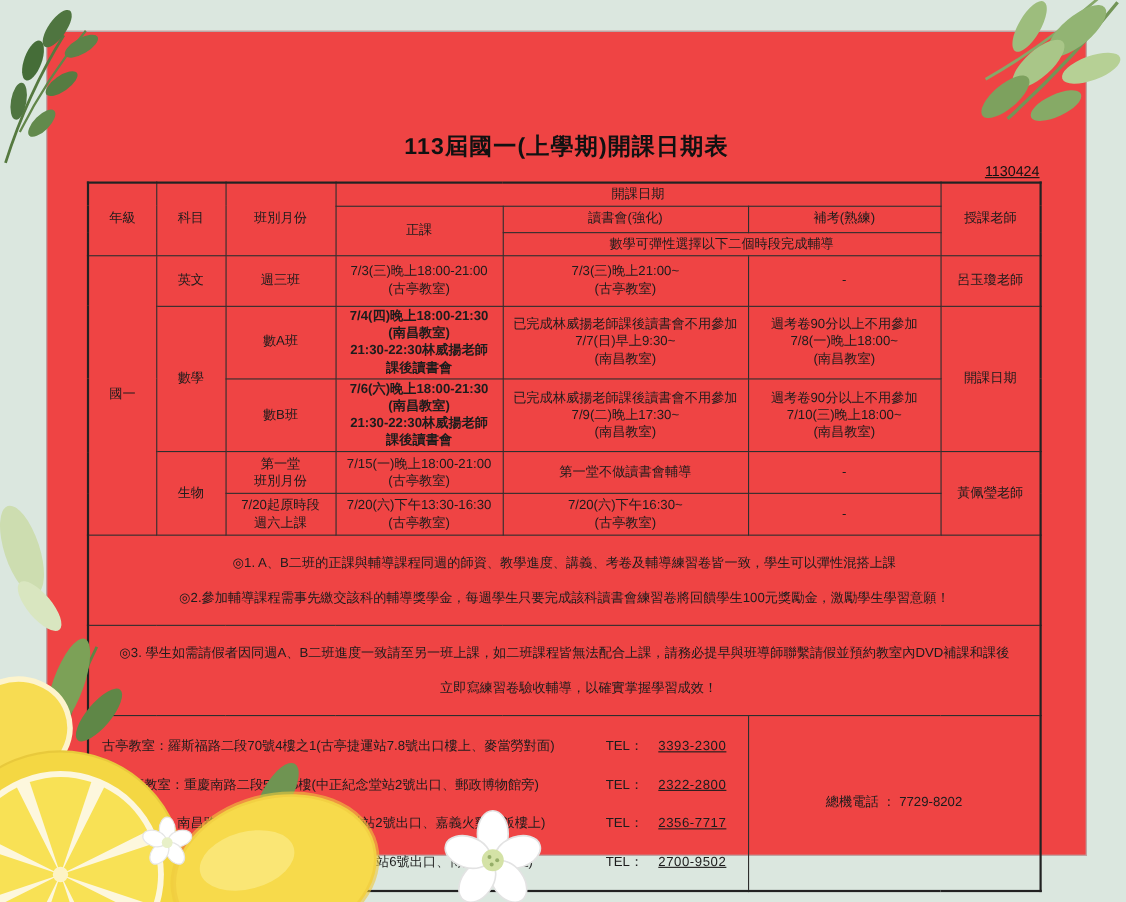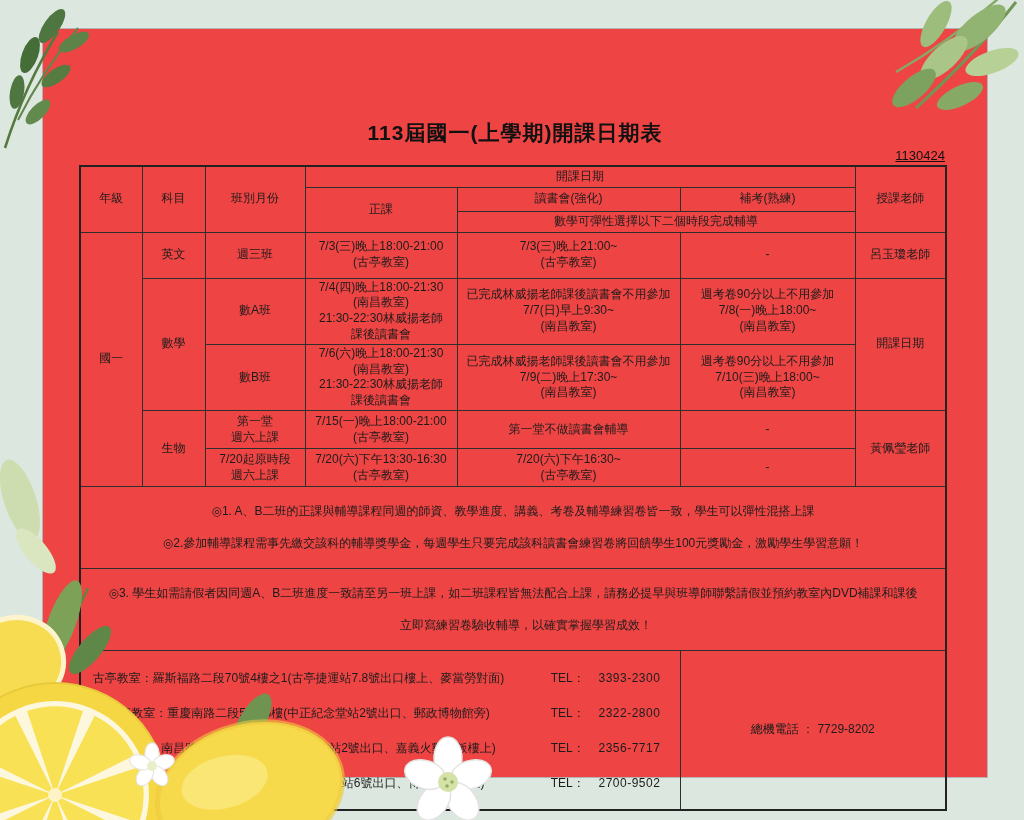--- a/index.html
+++ b/index.html
@@ -27,32 +27,32 @@
     border:2px solid #222;
   }
   table.sched td{
     border:1.5px solid #2e2e2e;
     text-align:center;vertical-align:middle;
     font-size:12px;line-height:1.32;color:#1c1c1c;
     padding:1px 8px;white-space:pre-line;
     overflow:hidden;
   }
   td.hdr{font-size:12.5px;}
-  td.small{font-size:11.5px;}
+  td.small{font-size:11.5px;font-weight:bold;}
   td.noteln{
     text-align:left;font-size:12.8px;line-height:1.55;padding:2px 4px 2px 5px;
   }
   .indent2{padding-left:26px;}
   td.addr{
     text-align:left;padding:3px 4px 3px 4px;vertical-align:middle;
   }
   .addr-line{display:flex;align-items:flex-end;height:19px;font-size:12px;white-space:nowrap;}
   .addr-text{width:448px;}
   .addr-tel-label{width:42px;margin-left:40px;}
-  .addr-tel{width:90px;letter-spacing:0.5px;}
+  .addr-tel{width:90px;letter-spacing:0.5px;text-decoration:underline;}
   td.switch{font-size:13px;}
   .deco{position:absolute;z-index:5;pointer-events:none;}
 </style>
 </head>
 <body>
 
 <div class="paper">
   <div class="title">113屆國一(上學期)開課日期表</div>
   <div class="docnum">1130424</div>
 
@@ -120,21 +120,21 @@
 7/9(二)晚上17:30~
 (南昌教室)</td>
       <td>週考卷90分以上不用參加
 7/10(三)晚上18:00~
 (南昌教室)</td>
     </tr>
 
     <tr style="height:38px">
       <td rowspan="2">生物</td>
       <td>第一堂
-週六上課</td>
+班別月份</td>
       <td>7/15(一)晚上18:00-21:00
 (古亭教室)</td>
       <td>第一堂不做讀書會輔導</td>
       <td>-</td>
       <td rowspan="2">黃佩瑩老師</td>
     </tr>
 
     <tr style="height:38px">
       <td>7/20起原時段
 週六上課</td>

